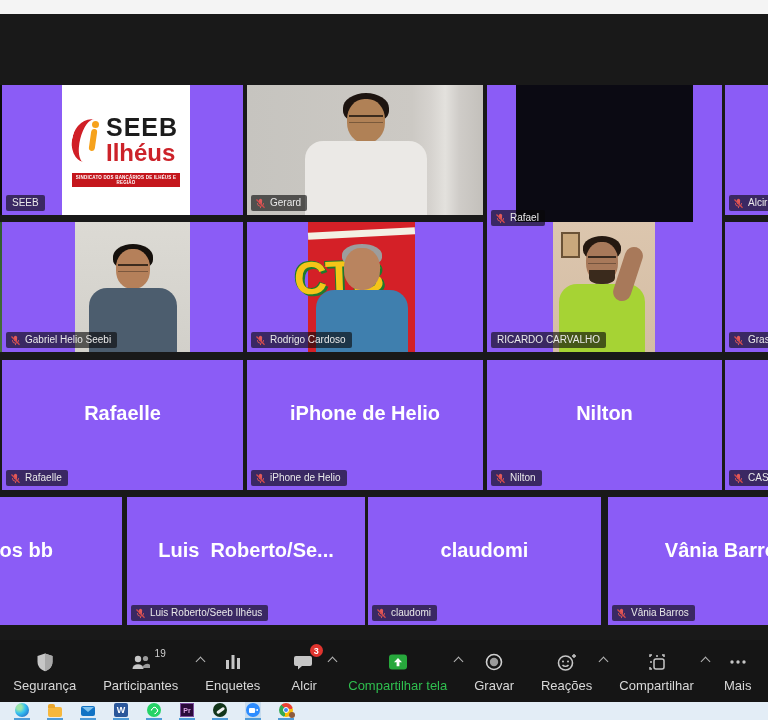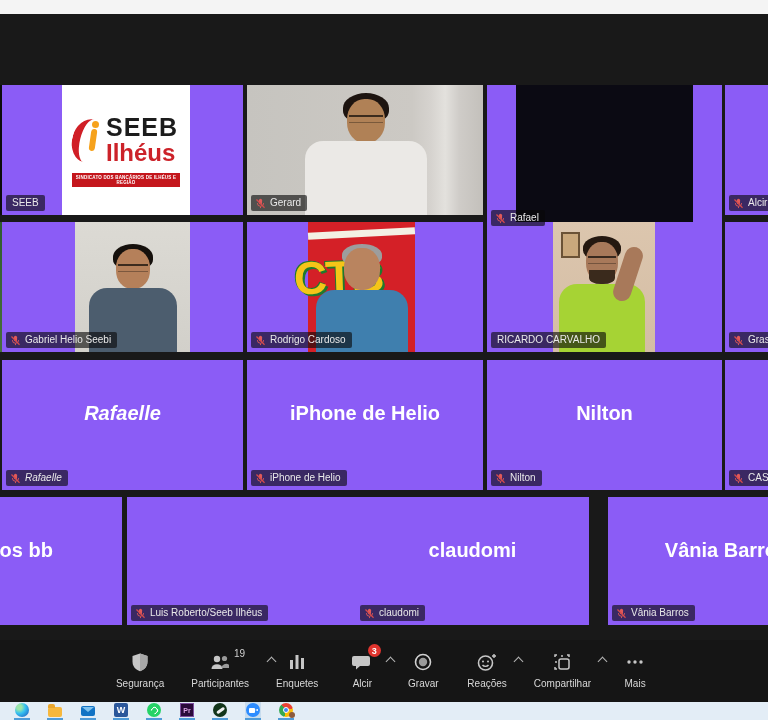--- a/index.html
+++ b/index.html
@@ -49,21 +49,21 @@
   .flagtext{position:absolute;left:-14px;top:28px;font-size:46px;font-weight:900;color:#f5c518;
             text-shadow:2px 2px 0 #1f7a2d,-1px -1px 0 #1f7a2d;transform:rotate(-2deg);letter-spacing:-2px;}
   .flagstripe{position:absolute;left:0;top:8px;width:100%;height:7px;background:#f3f0e4;transform:rotate(-3deg);}
   .v-ricardo{background:linear-gradient(180deg,#dcc6ae 0%,#d4bda4 100%);}
   .frame{position:absolute;left:8px;top:10px;width:15px;height:22px;background:#caa87c;border:2px solid #6b5236;}
   
   #toolbar{position:absolute;left:0;top:640px;width:768px;height:62px;background:#151515;
            display:flex;justify-content:center;align-items:flex-start;gap:27px;padding-top:10px;box-sizing:border-box;}
   .tbtn{position:relative;display:flex;flex-direction:column;align-items:center;gap:4px;min-width:34px;}
   .tbtn .ic{height:24px;display:flex;align-items:center;justify-content:center;position:relative;}
-  .tbtn .lbl{font-size:10px;color:#d8d8d8;white-space:nowrap;}
+  .tbtn .lbl{font-size:13px;color:#d8d8d8;white-space:nowrap;}
   .tbtn.accent .lbl{color:#2fbf4f;}
   .chev{position:absolute;right:-15px;top:8px;width:6px;height:6px;border-left:1.6px solid #b5b5b5;
         border-top:1.6px solid #b5b5b5;transform:rotate(45deg);}
   .cnt{position:absolute;right:-13px;top:-2px;font-size:10px;color:#cfcfcf;}
   .bdg{position:absolute;right:-7px;top:-6px;min-width:13px;height:13px;border-radius:7px;background:#e0342e;
        color:#fff;font-size:9px;font-weight:bold;display:flex;align-items:center;justify-content:center;z-index:3;}
   
   #taskbar{position:absolute;left:0;top:702px;width:768px;height:18px;background:#e3edf6;
            display:flex;align-items:center;gap:17px;padding-left:14px;box-sizing:border-box;}
   .titem{position:relative;width:16px;height:18px;display:flex;align-items:center;justify-content:center;
@@ -213,21 +213,21 @@
         <span class="badge">
           <svg class="micsvg" width="11" height="11" viewBox="0 0 12 12">
             <rect x="4.3" y="0.8" width="3.4" height="6" rx="1.7" fill="#e05a5a"></rect>
             <path d="M2.6 5.6 a3.4 3.4 0 0 0 6.8 0" stroke="#e05a5a" stroke-width="1" fill="none"></path>
             <line x1="6" y1="9.2" x2="6" y2="11" stroke="#e05a5a" stroke-width="1"></line>
             <line x1="1.6" y1="1.6" x2="10.4" y2="10.6" stroke="#d84b4b" stroke-width="1.3"></line>
           </svg>
           <span>Grassa</span>
         </span>
       </div>
-      <div class="tile" style="left: 2px; top: 360px; width: 241px; height: 130px; font-style: italic;">
+      <div class="tile" style="left: 2px; top: 360px; width: 241px; height: 130px;">
         <span class="bigname">Rafaelle</span>
         <span class="badge">
           <svg class="micsvg" width="11" height="11" viewBox="0 0 12 12">
             <rect x="4.3" y="0.8" width="3.4" height="6" rx="1.7" fill="#e05a5a"></rect>
             <path d="M2.6 5.6 a3.4 3.4 0 0 0 6.8 0" stroke="#e05a5a" stroke-width="1" fill="none"></path>
             <line x1="6" y1="9.2" x2="6" y2="11" stroke="#e05a5a" stroke-width="1"></line>
             <line x1="1.6" y1="1.6" x2="10.4" y2="10.6" stroke="#d84b4b" stroke-width="1.3"></line>
           </svg>
           <span>Rafaelle</span>
         </span>
@@ -264,31 +264,32 @@
             <line x1="6" y1="9.2" x2="6" y2="11" stroke="#e05a5a" stroke-width="1"></line>
             <line x1="1.6" y1="1.6" x2="10.4" y2="10.6" stroke="#d84b4b" stroke-width="1.3"></line>
           </svg>
           <span>CASSIO</span>
         </span>
       </div>
       <div class="tile" style="left: -115px; top: 497px; width: 237px; height: 128px;">
         <span class="bigname" style="left: 109px; right: auto; text-align: left;">los bb</span>
       </div>
       <div class="tile" style="left: 127px; top: 497px; width: 238px; height: 128px;">
+        <span class="bigname">Luis  Roberto/Se...</span>
         <span class="badge">
           <svg class="micsvg" width="11" height="11" viewBox="0 0 12 12">
             <rect x="4.3" y="0.8" width="3.4" height="6" rx="1.7" fill="#e05a5a"></rect>
             <path d="M2.6 5.6 a3.4 3.4 0 0 0 6.8 0" stroke="#e05a5a" stroke-width="1" fill="none"></path>
             <line x1="6" y1="9.2" x2="6" y2="11" stroke="#e05a5a" stroke-width="1"></line>
             <line x1="1.6" y1="1.6" x2="10.4" y2="10.6" stroke="#d84b4b" stroke-width="1.3"></line>
           </svg>
           <span>Luis Roberto/Seeb Ilhéus</span>
         </span>
       </div>
-      <div class="tile" style="left: 356px; top: 497px; width: 233px; height: 128px;">
+      <div class="tile" style="left: 368px; top: 497px; width: 233px; height: 128px;">
         <span class="bigname">claudomi</span>
         <span class="badge">
           <svg class="micsvg" width="11" height="11" viewBox="0 0 12 12">
             <rect x="4.3" y="0.8" width="3.4" height="6" rx="1.7" fill="#e05a5a"></rect>
             <path d="M2.6 5.6 a3.4 3.4 0 0 0 6.8 0" stroke="#e05a5a" stroke-width="1" fill="none"></path>
             <line x1="6" y1="9.2" x2="6" y2="11" stroke="#e05a5a" stroke-width="1"></line>
             <line x1="1.6" y1="1.6" x2="10.4" y2="10.6" stroke="#d84b4b" stroke-width="1.3"></line>
           </svg>
           <span>claudomi</span>
         </span>
@@ -341,20 +342,30 @@
       </div>
       <div class="tbtn">
         <div class="ic">
           <svg width="23" height="22" viewBox="0 0 23 22">
             <path d="M3 5 h14 a2 2 0 0 1 2 2 v6 a2 2 0 0 1 -2 2 h-8 l-4 3.5 v-3.5 h-2 a2 2 0 0 1 -2 -2 v-6 a2 2 0 0 1 2 -2 Z" fill="#c6c6c6"></path>
           </svg>
           <span class="bdg">3</span>
         </div>
         <span class="chev" style="right: -15px;"></span>
         <span class="lbl">Alcir</span>
+      </div>
+      <div class="tbtn accent">
+        <div class="ic">
+          <svg width="24" height="22" viewBox="0 0 24 22">
+            <rect x="3" y="3.5" width="18" height="15" rx="3" fill="#27a83c"></rect>
+            <path d="M12 7 l4 4.2 h-2.6 v4 h-2.8 v-4 H8 Z" fill="#fff"></path>
+          </svg>
+        </div>
+        <span class="chev" style="right: -15px;"></span>
+        <span class="lbl">Compartilhar tela</span>
       </div>
       <div class="tbtn">
         <div class="ic">
           <svg width="22" height="22" viewBox="0 0 22 22">
             <circle cx="11" cy="11" r="7.5" fill="none" stroke="#d0d0d0" stroke-width="1.6"></circle>
             <circle cx="11" cy="11" r="4.2" fill="#9a9a9a"></circle>
           </svg>
         </div>
         <span class="lbl">Gravar</span>
       </div>

